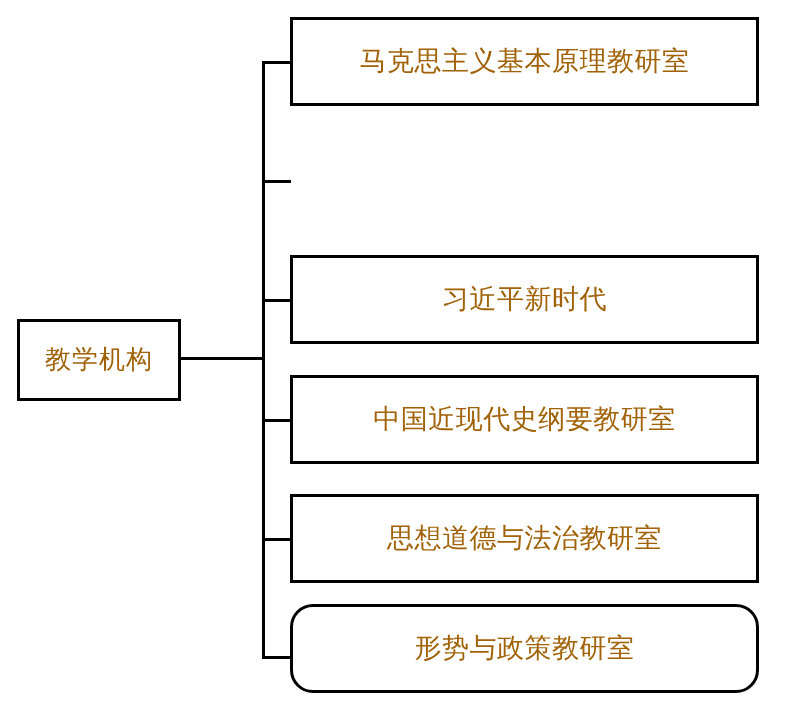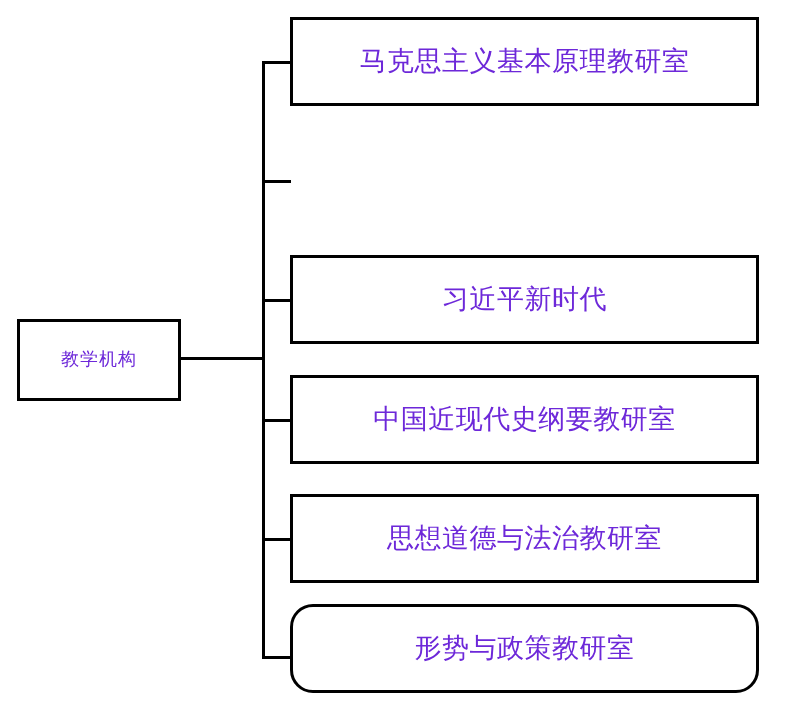--- a/index.html
+++ b/index.html
@@ -20,30 +20,30 @@
   .node {
     position: absolute;
     box-sizing: border-box;
     background: #ffffff;
     border: 3px solid #000000;
     display: flex;
     flex-direction: column;
     align-items: center;
     justify-content: center;
     text-align: center;
-    color: #6d28d9;
+    color: #a16207;
     line-height: 1.30;
   }
 
   .node-root {
     left: 17px;
     top: 319px;
     width: 164px;
     height: 82px;
-    font-size: 18px;
+    font-size: 26px;
     letter-spacing: 1px;
   }
 
   .node-child {
     left: 290px;
     width: 469px;
     height: 89px;
     font-size: 27px;
     letter-spacing: 0.5px;
   }

